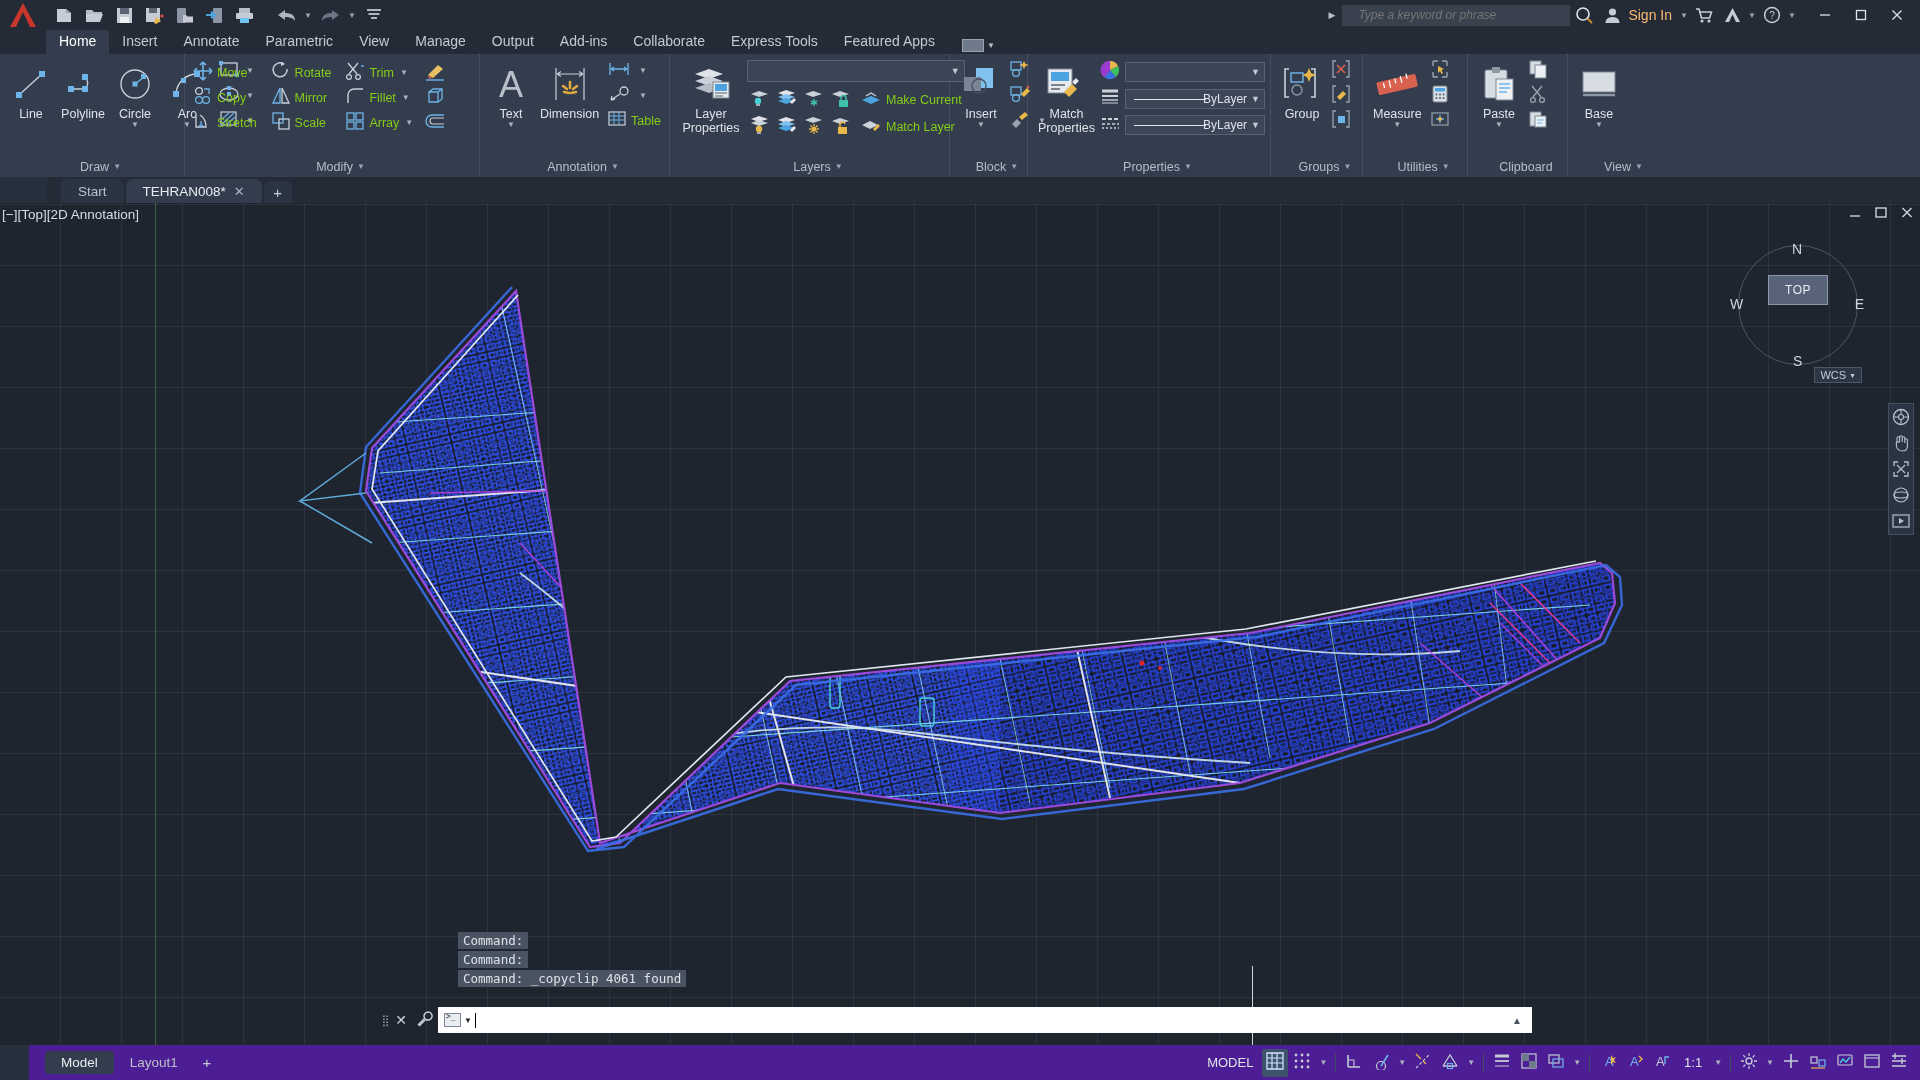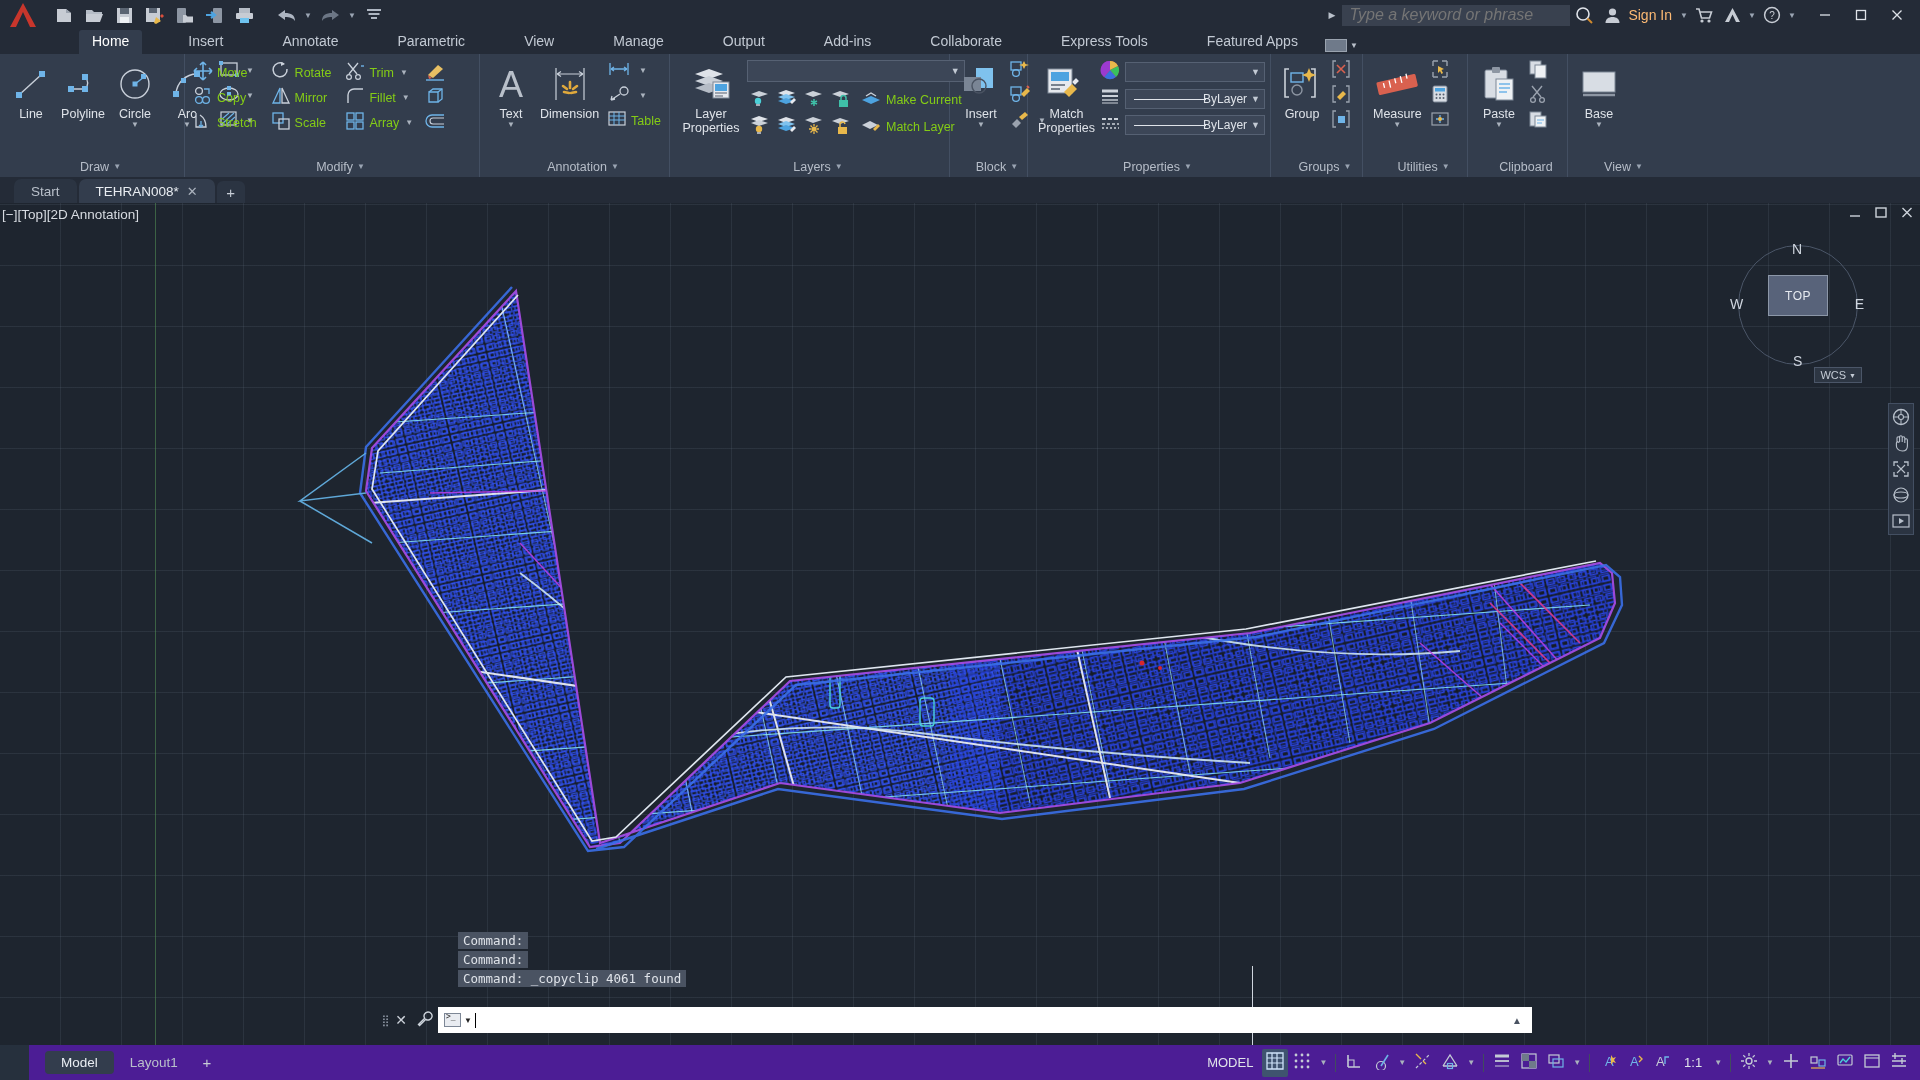--- a/index.html
+++ b/index.html
@@ -14,30 +14,30 @@
   .qat { display:flex; align-items:center; gap:2px; padding-left:4px; }
   .qbtn { width:28px; height:26px; display:flex; align-items:center; justify-content:center; border-radius:2px; }
   .qsep { width:10px; }
   .qcaret { width:12px; height:26px; display:flex; align-items:center; justify-content:center; color:#9aa4b2; font-size:8px; }
   .title-text { position:absolute; left:0; right:0; text-align:center; font-size:15px; color:#dfe3e9; pointer-events:none; }
   .title-text span { margin:0 12px; }
   .tright { margin-left:auto; display:flex; align-items:center; gap:0px; padding-right:6px; height:30px; }
   .searchwrap { display:flex; align-items:center; }
   .srch-caret { color:#b9c0ca; font-size:9px; padding:0 7px; }
   .srch-input { width:228px; height:21px; background:#39414f; border:none; outline:none;
-     color:#22c55e; font-style:italic; font-size:16px; padding:0 7px; font-family:"Liberation Sans",sans-serif; }
+     color:#22c55e; font-style:italic; font-size:12px; padding:0 16px; font-family:"Liberation Sans",sans-serif; }
   .ticon { width:28px; height:28px; display:flex; align-items:center; justify-content:center; }
   .signin { font-size:14px; color:#fdba74; padding:0 6px 0 2px; white-space:nowrap; }
   .wbtn { width:28px; height:28px; display:flex; align-items:center; justify-content:center; color:#c6ccd5; }
   .wctl { display:flex; align-items:center; gap:2px; padding-left:10px; }
   .wctl .wbtn { width:34px; }
 
   
   .ribbon-tabs { height:24px; background:#242b37; display:flex; align-items:flex-end; padding-left:46px; flex:none; position:relative; }
-  .rtab { font-size:14px; color:#c2c9d3; padding:2px 13px 4px; line-height:18px; white-space:nowrap;margin-left:33px; }
+  .rtab { font-size:14px; color:#c2c9d3; padding:2px 13px 4px; line-height:18px; white-space:nowrap; }
   .rtab.active { background:#333d4d; color:#fff; border-radius:3px 3px 0 0; }
   .wsel { margin-left:14px; display:flex; align-items:center; gap:3px; padding-bottom:2px; }
   .wsel-box { width:22px; height:13px; background:#6f7a8a; border:1px solid #9aa3af; }
   .wsel-c { font-size:8px; color:#b9c0ca; }
 
   
   .ribbon { height:123px; background:#333d4d; display:flex; align-items:stretch; flex:none; position:relative; }
   .panel { display:flex; flex-direction:column; border-right:1px solid #434f62; position:relative; }
   .panel-body { flex:1; display:flex; align-items:flex-start; padding:4px 5px 0; }
   .panel-title { height:21px; display:flex; align-items:center; justify-content:center; gap:4px;
@@ -57,21 +57,21 @@
 
   .iconbtn { width:26px; height:25px; display:flex; align-items:center; justify-content:center; border-radius:2px; }
 
   .combo { height:20px; background:#3c4657; border:1px solid #566173; display:flex; align-items:center;
      padding:0 4px; font-size:12px; color:#dfe3e9; position:relative; }
   .combo .cc { margin-left:auto; font-size:9px; color:#c3cad4; }
   .combo .lv { flex:1; text-align:right; padding-right:4px; }
   .lineprev { position:absolute; left:8px; right:58px; top:50%; height:1px; background:#dfe3e9; }
 
   
-  .filetabs { height:26px; background:#242b37; display:flex; align-items:flex-end; padding-left:14px; flex:none; }
+  .filetabs { height:26px; background:#242b37; display:flex; align-items:flex-end; padding-left:14px; flex:none;margin-left:47px; }
   .ftab { height:24px; display:flex; align-items:center; gap:8px; padding:0 17px;
      font-size:13.5px; color:#b9c0ca; background:#2b3442; border-radius:7px 7px 0 0; margin-right:2px; }
   .ftab.active { background:#333d4d; color:#e9edf2; }
   .ftab .x { font-size:13px; color:#aab2bd; }
   .ftab-add { width:28px; height:22px; display:flex; align-items:center; justify-content:center;
      background:#2b3442; border-radius:6px 6px 0 0; color:#c6ccd5; font-size:15px; }
 
   
   .canvas-wrap { flex:1; position:relative; background:#1e252f; overflow:hidden; }
   .grid { position:absolute; inset:0;
@@ -79,21 +79,21 @@
        linear-gradient(to right, rgba(122,138,160,.14) 1px, transparent 1px),
        linear-gradient(to bottom, rgba(122,138,160,.14) 1px, transparent 1px);
      background-size:61px 61px; background-position:-1px 1px; }
   .axis-v { position:absolute; left:155px; top:0; bottom:0; width:1px; background:rgba(90,160,90,.5); }
   .vplabel { position:absolute; left:2px; top:4px; font-size:13.5px; color:#d7dbe1; }
   .vp-ctl { position:absolute; right:6px; top:4px; display:flex; gap:12px; color:#cdd3db; font-size:13px; }
 
   
   .viewcube { position:absolute; right:62px; top:42px; width:120px; height:120px; }
   .vc-ring { position:absolute; inset:0; border-radius:50%; border:1px solid #4b5668; }
-  .vc-top { position:absolute; left:30px; top:30px; width:60px; height:41px; background:#58637a;
+  .vc-top { position:absolute; left:30px; top:30px; width:60px; height:30px; background:#58637a;
      border:1px solid #8c97a8; display:flex; align-items:center; justify-content:center;
      font-size:12px; color:#e6eaf0; letter-spacing:.5px; }
   .vc-n,.vc-s,.vc-e,.vc-w { position:absolute; font-size:14px; color:#cfd5de; }
   .vc-n { top:-4px; left:54px; } .vc-s { bottom:-4px; left:55px; }
   .vc-e { right:-6px; top:51px; } .vc-w { left:-8px; top:51px; }
   .wcs { position:absolute; right:58px; top:164px; display:flex; align-items:center; gap:3px;
      background:#2d3643; border:1px solid #4b5668; padding:1px 5px; font-size:11px; color:#c4cbd5; }
   .wcs .c { font-size:7px; }
 
   .navbar { position:absolute; right:6px; top:200px; width:26px; background:#2b3442;

